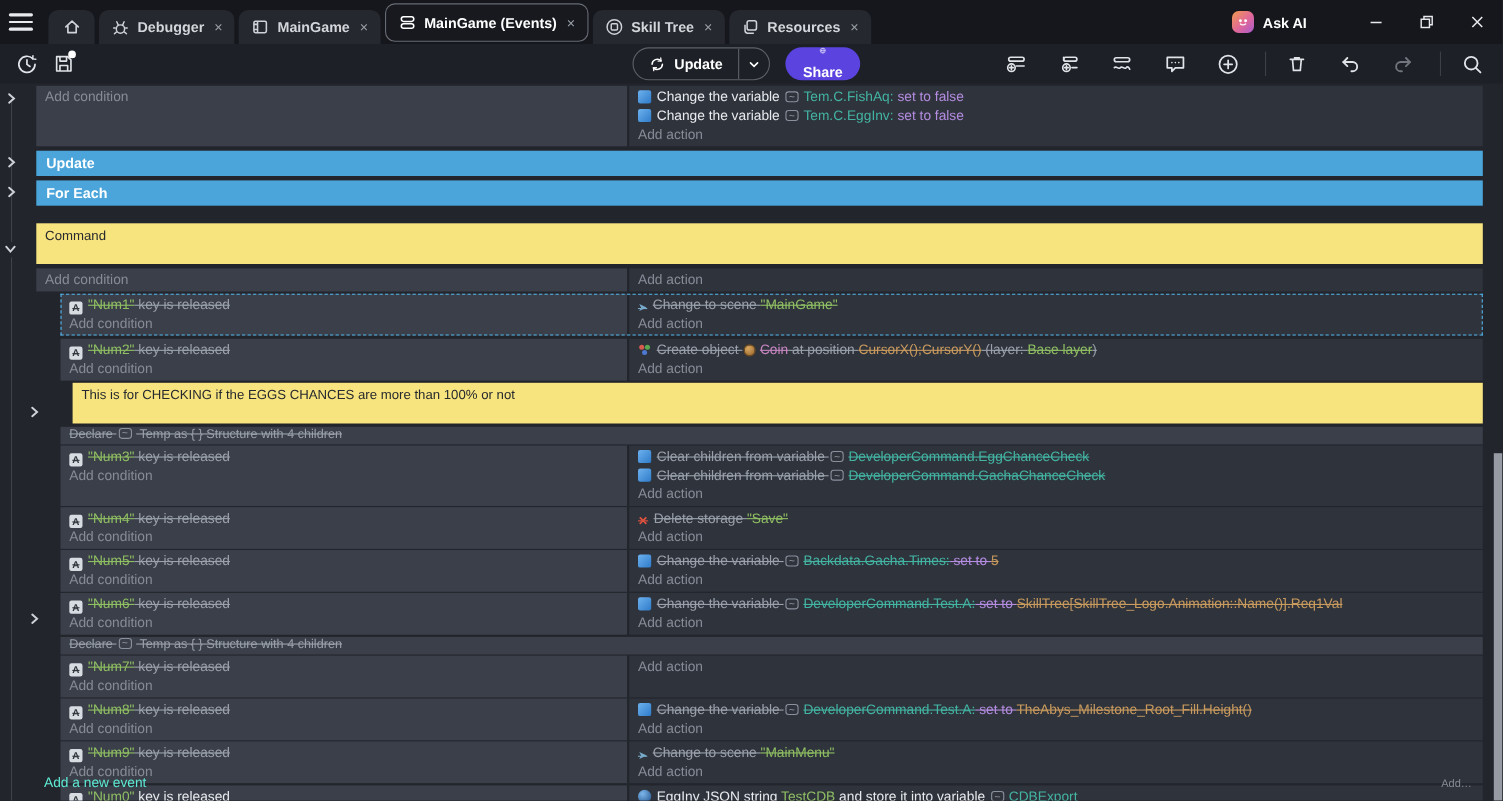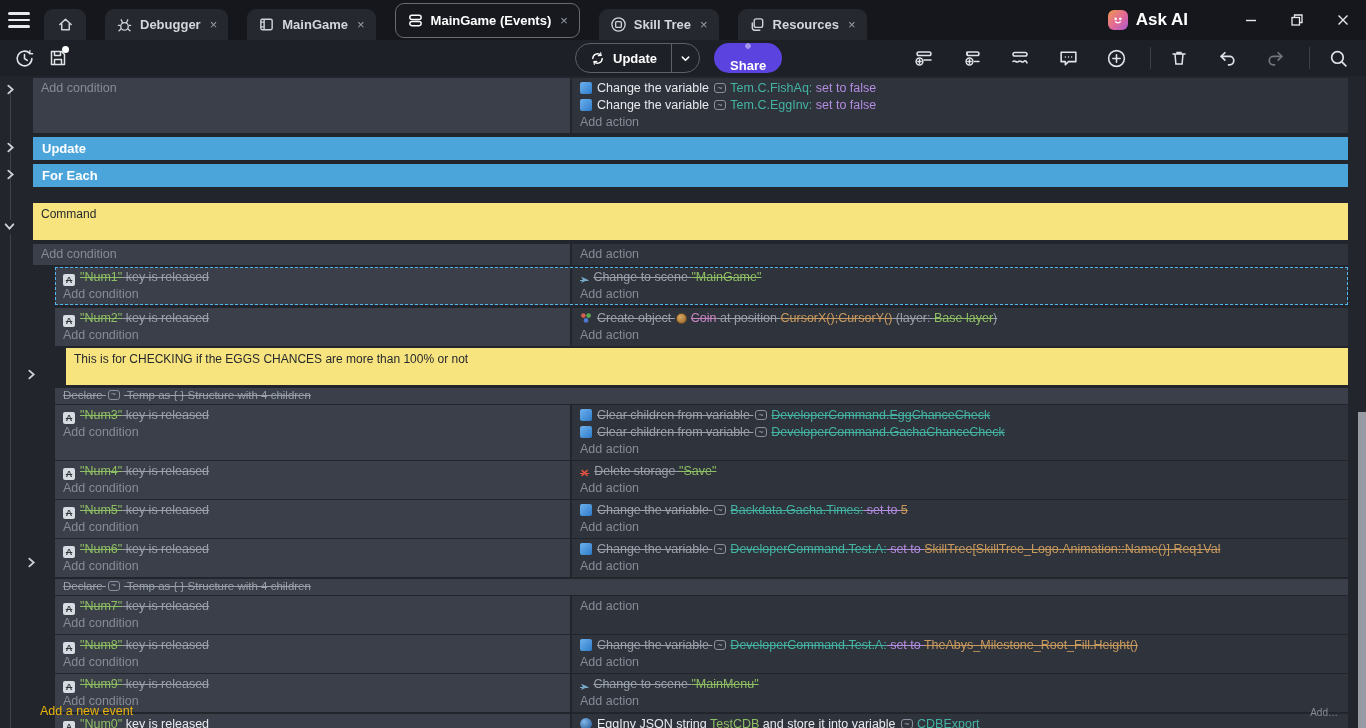--- a/index.html
+++ b/index.html
@@ -3,29 +3,29 @@
 <meta charset="utf-8">
 <style>
   *{margin:0;padding:0;box-sizing:border-box;}
   html,body{width:1366px;height:728px;overflow:hidden;}
   body{background:#23252c;font-family:"Liberation Sans",sans-serif;-webkit-font-smoothing:antialiased;}
 
   
   .titlebar{height:40px;background:#15171c;display:flex;align-items:flex-end;position:relative;padding-left:8px;}
   .hamburger{align-self:center;width:26px;height:26px;display:flex;flex-direction:column;justify-content:center;gap:4px;margin-right:10px;cursor:pointer;}
   .hamburger i{display:block;height:2.5px;width:22px;background:#e8eaee;border-radius:2px;}
-  .tabs{display:flex;align-items:flex-end;gap:19px;height:40px;}
+  .tabs{display:flex;align-items:flex-end;gap:4px;height:40px;}
   .tab{height:31px;background:#26282f;border-radius:9px 9px 0 0;display:flex;align-items:center;padding:0 11px;font-size:13px;font-weight:700;color:#d3d6db;cursor:pointer;white-space:nowrap;}
   .tab svg{margin-right:7px;flex:0 0 auto;}
   .tab .x{margin-left:9px;color:#9aa0a8;font-size:13px;font-weight:400;cursor:pointer;}
   .tab.home{width:42px;justify-content:center;padding:0;}
   .tab.home svg{margin:0;}
   .tab.active{height:35px;background:#17191f;border:1px solid #676b74;border-radius:9px;margin-bottom:2px;color:#fff;}
   .tb-right{position:absolute;right:0;top:0;height:40px;display:flex;align-items:center;}
-  .askai{display:flex;align-items:center;gap:8px;color:#fff;font-weight:700;font-size:17px;margin-right:40px;cursor:pointer;}
+  .askai{display:flex;align-items:center;gap:8px;color:#fff;font-weight:700;font-size:13px;margin-right:40px;cursor:pointer;}
   .aiicon{width:20px;height:20px;border-radius:6px;background:linear-gradient(135deg,#f09a4e 0%,#e0679a 55%,#a75ccf 100%);display:flex;align-items:center;justify-content:center;}
   .winbtn{width:46px;height:40px;display:flex;align-items:center;justify-content:center;cursor:pointer;color:#e8eaee;}
 
   
   .toolbar{height:36px;background:#1d2026;position:relative;display:flex;align-items:center;padding-left:10px;}
   .ticon{width:28px;height:28px;display:flex;align-items:center;justify-content:center;cursor:pointer;position:relative;margin-right:6px;}
   .ticon .dot{position:absolute;top:2px;right:3px;width:7px;height:7px;border-radius:50%;background:#fff;}
   .center{position:absolute;left:575px;top:3px;display:flex;gap:14px;}
   .btn-update{display:flex;align-items:center;height:30px;border:1px solid #5c6068;border-radius:16px;color:#fff;font-weight:700;font-size:13px;cursor:pointer;overflow:hidden;}
   .btn-update .main{display:flex;align-items:center;gap:8px;padding:0 14px 0 14px;}
@@ -62,21 +62,21 @@
   .ic-coin{width:11px;height:11px;border-radius:50%;background:radial-gradient(circle at 35% 30%,#d8a860,#96652f);border:1px solid #6f4c20;margin:0 4px 0 1px;}
   .ic-delx{color:#e0523f;font-weight:700;font-size:11px;margin-right:5px;}
   .ic-json{width:12px;height:12px;border-radius:50%;background:radial-gradient(circle at 35% 30%,#7db7ea,#1f4f8a);}
 
   
   .gutter-line{position:absolute;width:1px;background:#3e424b;}
   .chev{position:absolute;cursor:pointer;width:12px;height:12px;}
   .chev svg{display:block;}
   .chev.open svg{transform:rotate(90deg);}
 
-  .footer-left{position:absolute;left:40px;bottom:10px;color:#eab308;font-size:12.5px;cursor:pointer;}
+  .footer-left{position:absolute;left:40px;bottom:10px;color:#5eead4;font-size:12.5px;cursor:pointer;}
   .footer-right{position:absolute;right:28px;bottom:10px;color:#868c97;font-size:10px;cursor:pointer;}
   .scroll-thumb{position:absolute;right:0;top:336px;width:8px;height:316px;background:#959aa3;cursor:pointer;}
 
   svg{display:block;}
 </style>
 </head>
 <body>
 
 <div class="titlebar">
   <div class="hamburger">

